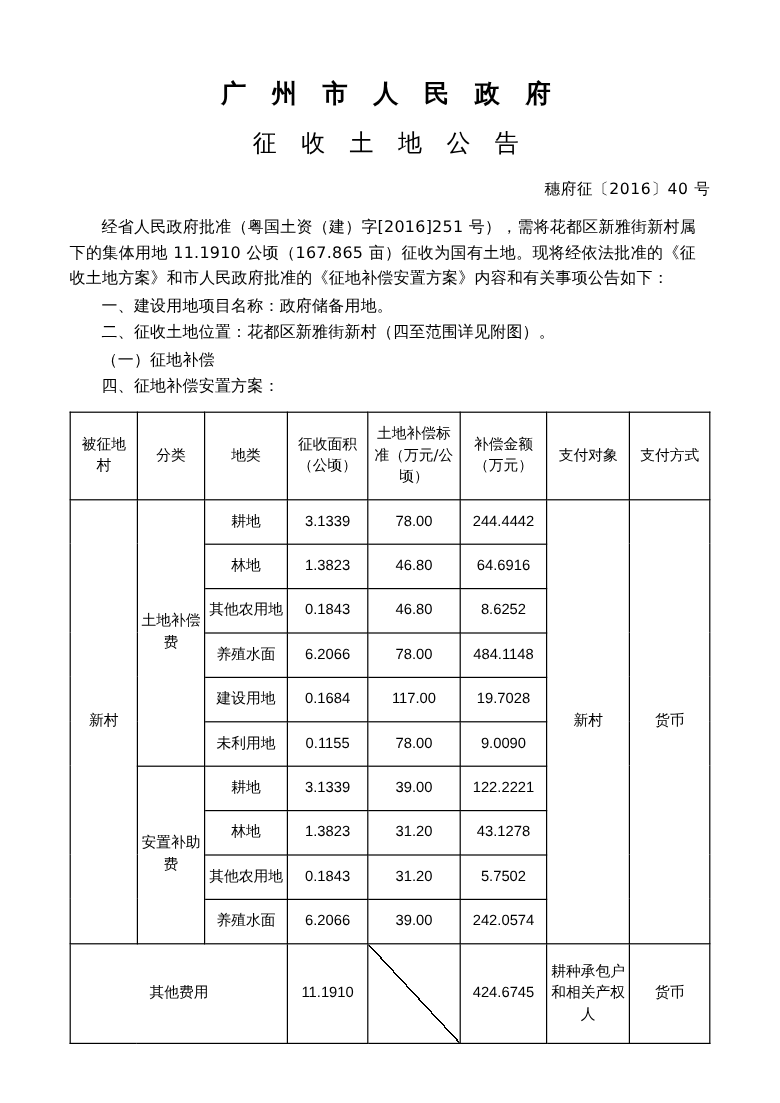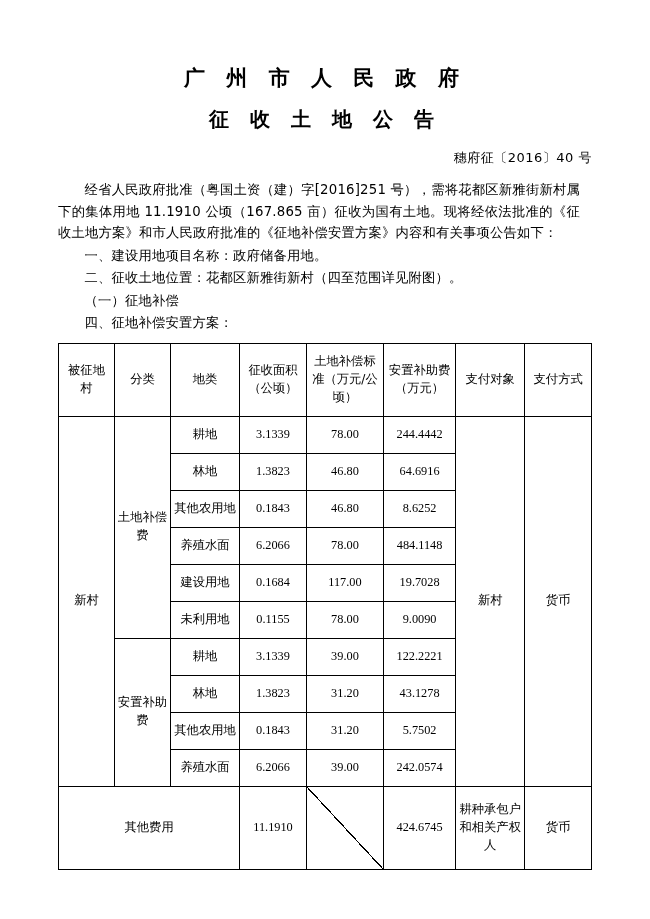--- a/index.html
+++ b/index.html
@@ -25,21 +25,21 @@
     text-align: center;
     font-size: 21px;
     font-weight: bold;
     letter-spacing: 7px;
     margin: 12px 0 0 0;
     font-family: "DejaVu Serif", "Liberation Serif", serif;
   }
   .title-sub {
     text-align: center;
     font-size: 20px;
-    font-weight: bold;
+    font-weight: normal;
     letter-spacing: 7px;
     margin: 14px 0 0 0;
     font-family: "DejaVu Serif", "Liberation Serif", serif;
   }
   .doc-number {
     text-align: right;
     font-size: 13px;
     margin: 16px 0 0 0;
     letter-spacing: 0.5px;
   }
@@ -94,21 +94,21 @@
     left: 0; top: 0;
     width: 100%; height: 100%;
     background: linear-gradient(to top right,
        transparent 0%, transparent calc(50% - 0.6px),
        #000 calc(50% - 0.6px), #000 calc(50% + 0.6px),
        transparent calc(50% + 0.6px), transparent 100%);
   }
   .other-fee-cell {
     height: 74px;
   }
-  .num { font-family: Liberation Serif, serif; }
+  .num { font-family: Liberation Sans, sans-serif; }
 </style>
 </head>
 <body>
 
 <div class="page">
 
   <h1 class="title-main">广 州 市 人 民 政 府</h1>
   <h2 class="title-sub">征 收 土 地 公 告</h2>
   <div class="doc-number">穗府征〔2016〕40 号</div>
 
@@ -129,21 +129,21 @@
       <col style="width:13%">
       <col style="width:12.5%">
     </colgroup>
     <thead>
       <tr>
         <td class="hdr-cell">被征地村</td>
         <td class="hdr-cell">分类</td>
         <td class="hdr-cell">地类</td>
         <td class="hdr-cell">征收面积（公顷）</td>
         <td class="hdr-cell">土地补偿标准（万元/公顷）</td>
-        <td class="hdr-cell">安置补助费（万元）</td>
+        <td class="hdr-cell">补偿金额（万元）</td>
         <td class="hdr-cell">支付对象</td>
         <td class="hdr-cell">支付方式</td>
       </tr>
     </thead>
     <tbody>
       <tr>
         <td class="row-cell vert-label" rowspan="10">新村</td>
         <td class="row-cell vert-label" rowspan="6">土地补偿费</td>
         <td class="row-cell">耕地</td>
         <td class="row-cell num">3.1339</td>

